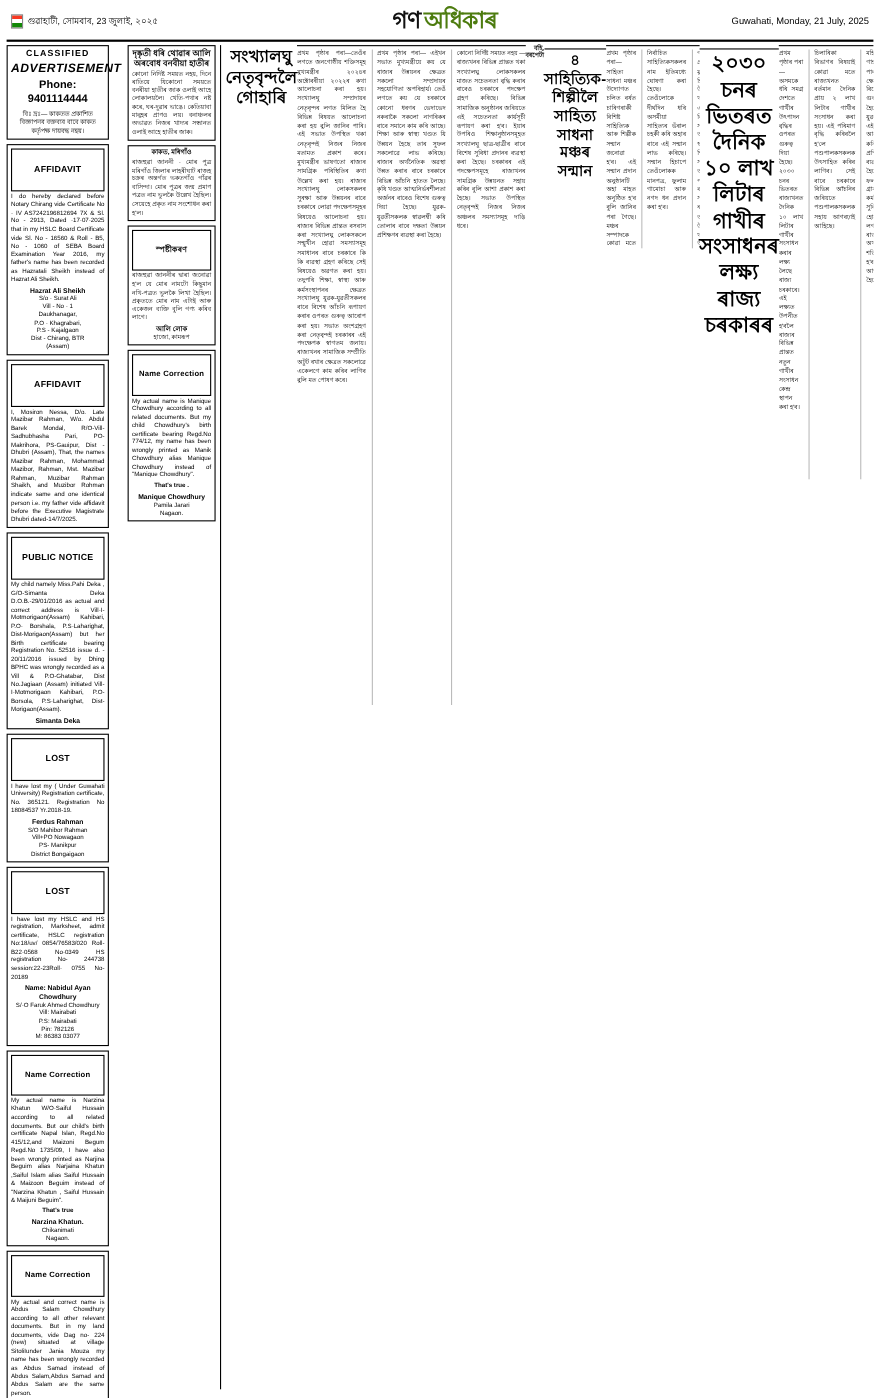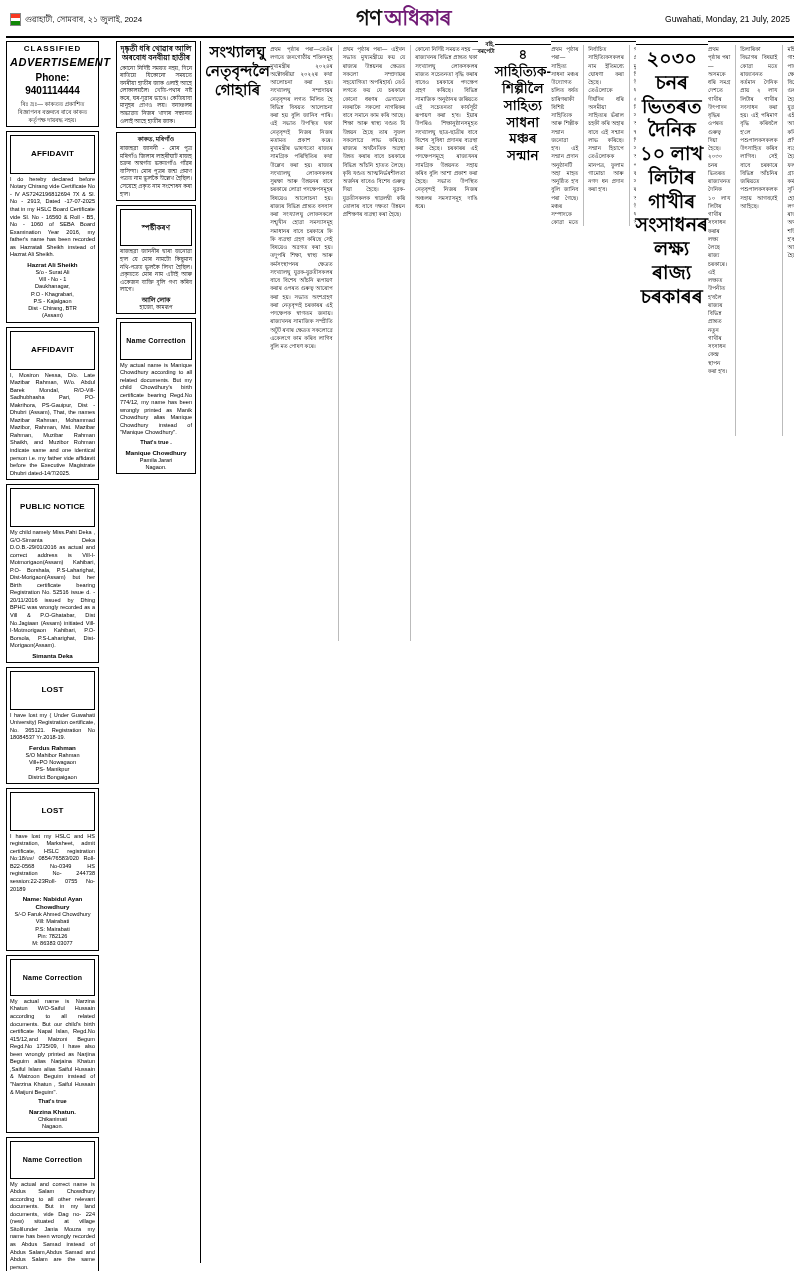--- a/index.html
+++ b/index.html
@@ -47,21 +47,21 @@
     display: flex;
     align-items: center;
     justify-content: center;
     gap: 3px;
   }
   .logo-mark {
     font-size: 21px;
     font-weight: bold;
     letter-spacing: -0.5px;
   }
-  .logo-red { color: #701a75; }
+  .logo-red { color: #4d7c0f; }
   .logo-black { color: #111; }
   .masthead-right {
     font-size: 8.5px;
     font-weight: normal;
     white-space: nowrap;
   }
 
   
   .content {
     display: flex;
@@ -168,21 +168,21 @@
   .sign-right { text-align: right; font-size: 5.6px; font-weight: bold; line-height: 1.3; }
 </style>
 </head>
 <body>
 
 <div class="page">
 
   <div class="masthead">
     <div class="masthead-left">
       <span class="flag-icon"></span>
-      <span>গুৱাহাটী, সোমবাৰ, ২১ জুলাই, 2024</span>
+      <span>গুৱাহাটী, সোমবাৰ, 23 জুলাই, ২০২৫</span>
     </div>
     <div class="masthead-center">
       <span class="logo-mark logo-black">গণ</span>
       <span class="logo-mark logo-red">অধিকাৰ</span>
     </div>
     <div class="masthead-right">Guwahati, Monday, 21 July, 2025</div>
   </div>
 
   <div class="content">
 

